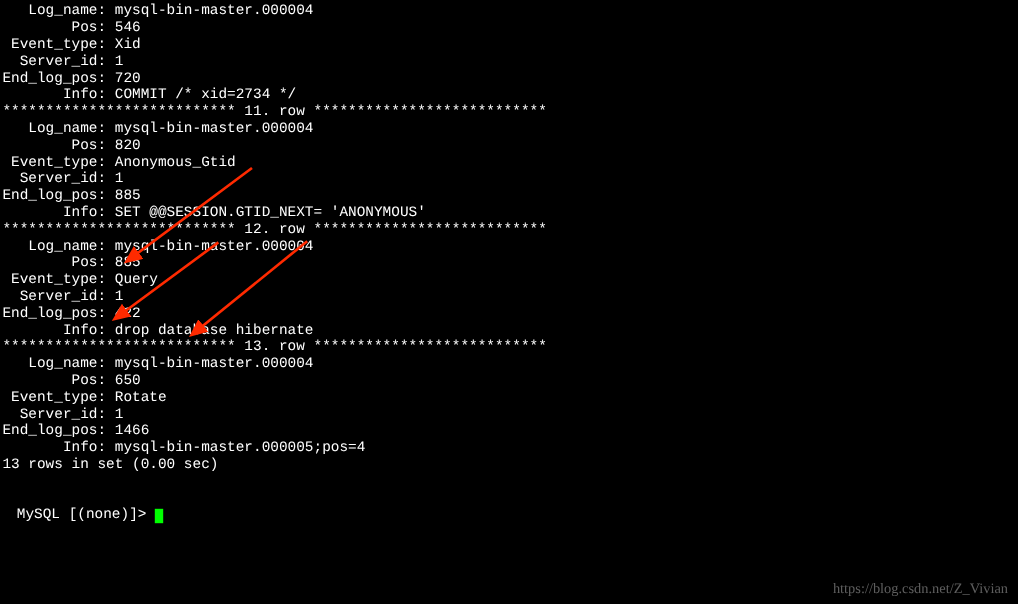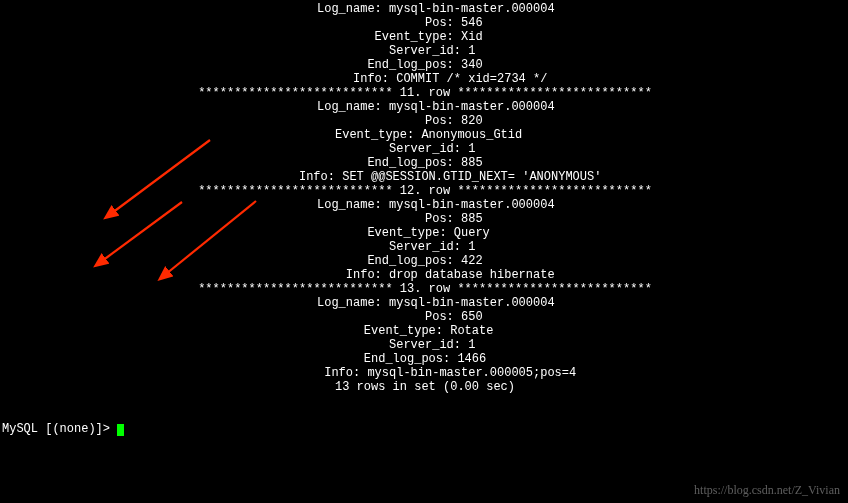--- a/index.html
+++ b/index.html
@@ -8,23 +8,23 @@
     color: #fff;
     font-family: "Consolas", "Courier New", monospace;
     font-size: 12px;
     line-height: 14px;
     width: 848px;
     height: 503px;
     overflow: hidden;
     position: relative;
     padding-top: 2px;
   }
-  .line { white-space: pre; padding-left: 2px; text-align: center; }
+  .line { white-space: pre; padding-left: 2px; }
   .spacer { height: 14px; }
-  .prompt-line { white-space: pre; padding-left: 2px; }
+  .prompt-line { white-space: pre; padding-left: 14px; }
   .cursor {
     display: inline-block;
     width: 7px;
     height: 12px;
     background: #00ff00;
     vertical-align: text-bottom;
   }
   .watermark {
     position: absolute;
     right: 8px;
@@ -42,21 +42,21 @@
   }
 </style>
 </head>
 <body>
 
 <div id="out">
     <div class="line">   Log_name: mysql-bin-master.000004</div>
     <div class="line">        Pos: 546</div>
     <div class="line"> Event_type: Xid</div>
     <div class="line">  Server_id: 1</div>
-    <div class="line">End_log_pos: 340</div>
+    <div class="line">End_log_pos: 720</div>
     <div class="line">       Info: COMMIT /* xid=2734 */</div>
     <div class="line">*************************** 11. row ***************************</div>
     <div class="line">   Log_name: mysql-bin-master.000004</div>
     <div class="line">        Pos: 820</div>
     <div class="line"> Event_type: Anonymous_Gtid</div>
     <div class="line">  Server_id: 1</div>
     <div class="line">End_log_pos: 885</div>
     <div class="line">       Info: SET @@SESSION.GTID_NEXT= 'ANONYMOUS'</div>
     <div class="line">*************************** 12. row ***************************</div>
     <div class="line">   Log_name: mysql-bin-master.000004</div>

